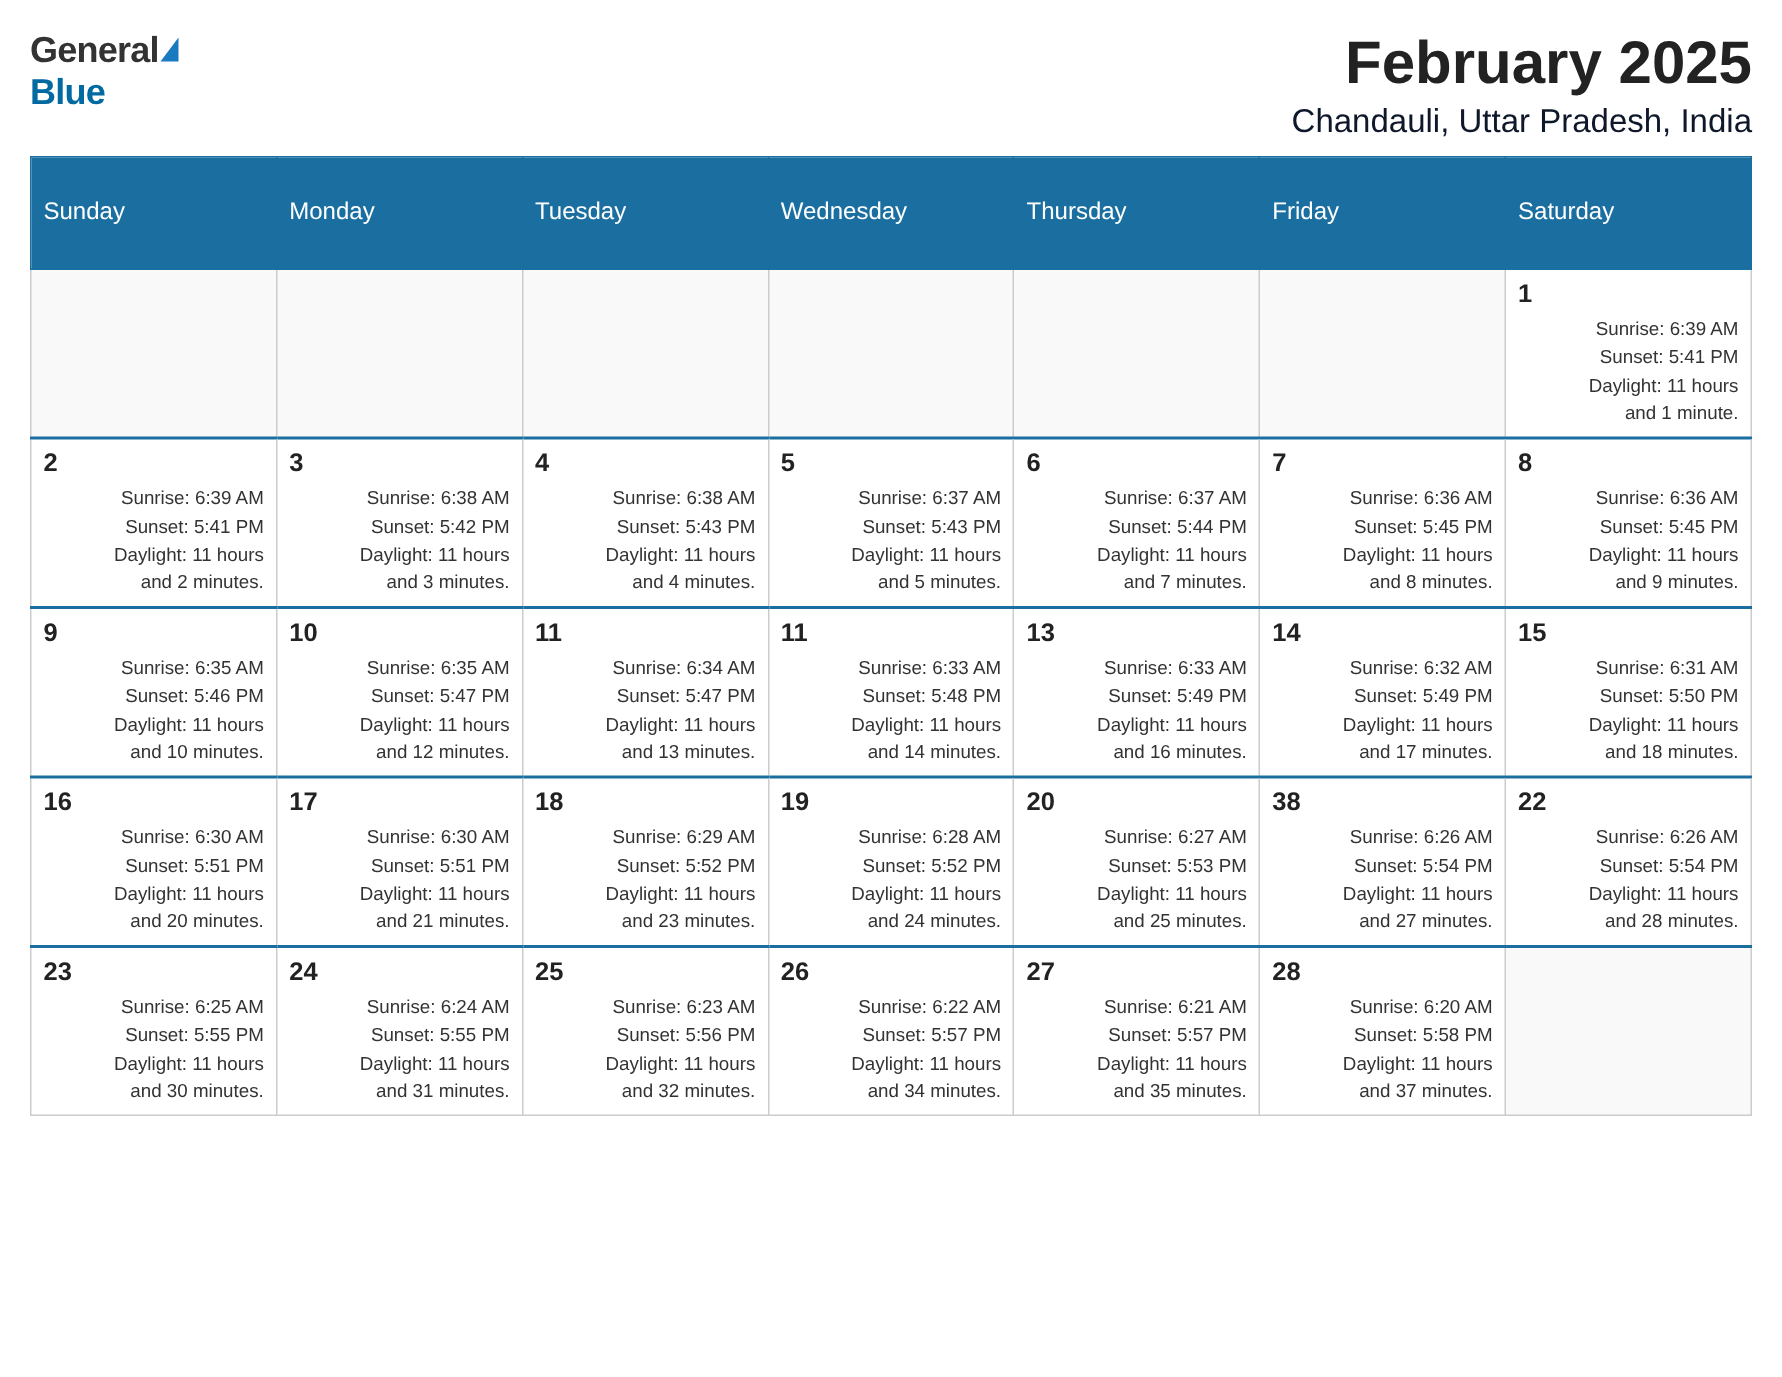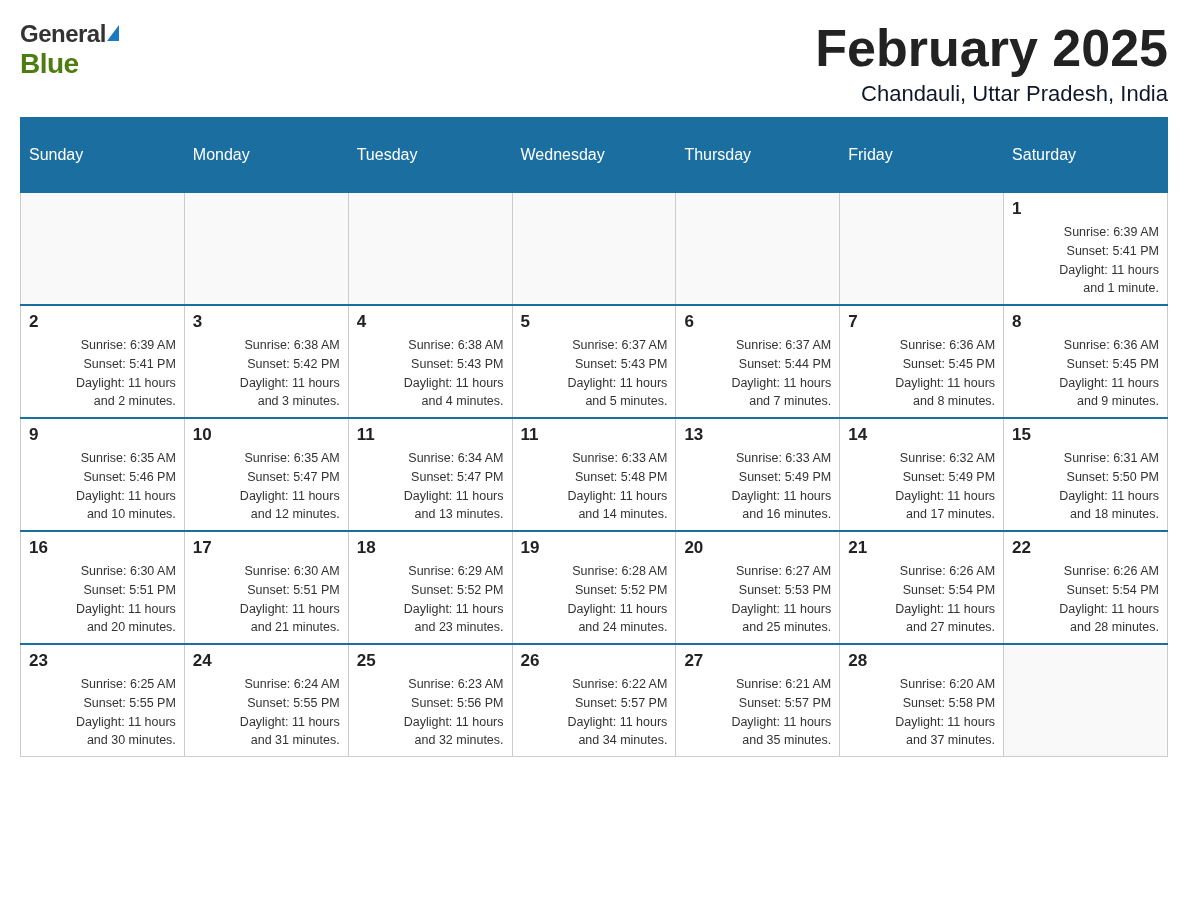--- a/index.html
+++ b/index.html
@@ -20,21 +20,21 @@
     }
     .logo {
       display: flex;
       flex-direction: column;
       align-items: flex-start;
     }
     .title-block {
       text-align: right;
     }
     .month-title {
-      font-size: 52px;
+      font-size: 40px;
       font-weight: bold;
       color: #222;
       line-height: 1.1;
     }
     .location-title {
       font-size: 22px;
       color: #0f172a;
       margin-top: 4px;
     }
     .calendar {
@@ -84,23 +84,23 @@
       display: flex;
       align-items: center;
     }
     .logo-text-general {
       font-size: 24px;
       font-weight: bold;
       color: #333;
       letter-spacing: -0.5px;
     }
     .logo-text-blue {
-      font-size: 28px;
-      font-weight: bold;
-      color: #4d7c0f;
+      font-size: 24px;
+      font-weight: bold;
+      color: #0369a1;
       letter-spacing: -0.5px;
     }
     .logo-flag {
       display: inline-block;
       width: 0;
       height: 0;
       border-style: solid;
       border-width: 0 0 16px 12px;
       border-color: transparent transparent #1a7abf transparent;
       margin-left: 1px;
@@ -227,21 +227,21 @@
         </td>
         <td>
           <span class="day-number">19</span>
           <div class="day-info">Sunrise: 6:28 AM<br>Sunset: 5:52 PM<br>Daylight: 11 hours<br>and 24 minutes.</div>
         </td>
         <td>
           <span class="day-number">20</span>
           <div class="day-info">Sunrise: 6:27 AM<br>Sunset: 5:53 PM<br>Daylight: 11 hours<br>and 25 minutes.</div>
         </td>
         <td>
-          <span class="day-number">21</span>
+          <span class="day-number">38</span>
           <div class="day-info">Sunrise: 6:26 AM<br>Sunset: 5:54 PM<br>Daylight: 11 hours<br>and 27 minutes.</div>
         </td>
         <td>
           <span class="day-number">22</span>
           <div class="day-info">Sunrise: 6:26 AM<br>Sunset: 5:54 PM<br>Daylight: 11 hours<br>and 28 minutes.</div>
         </td>
       </tr>
       <tr class="row-divider">
         <td>
           <span class="day-number">23</span>

